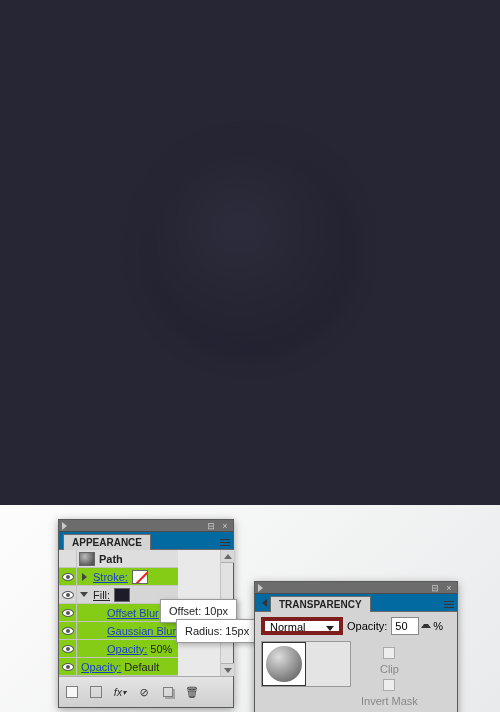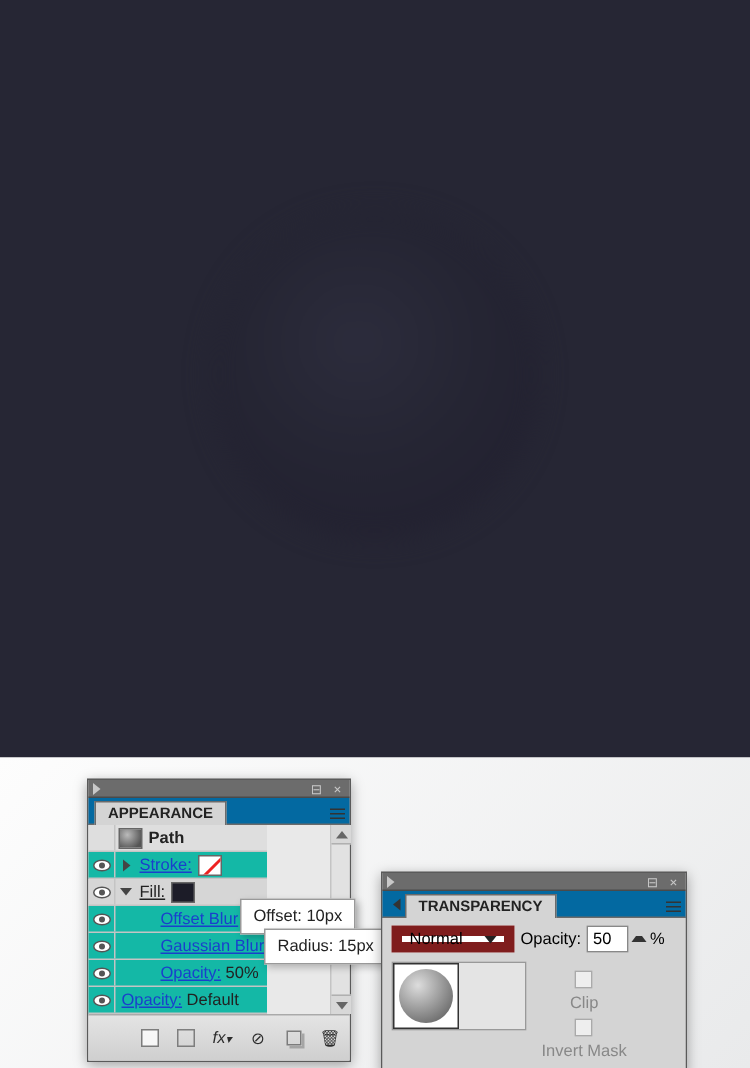--- a/index.html
+++ b/index.html
@@ -20,21 +20,21 @@
   .tr-icon { width: 12px; height: 10px; color: #c8c8c8; font-size: 9px; text-align: center; line-height: 10px; margin-right: 2px; }
   .tabstrip { display: flex; align-items: flex-end; height: 18px; background: #0369a1; border-bottom: 1px solid #6a6a6a; padding-left: 4px; }
   .tab { background: #d4d4d4; border: 1px solid #6a6a6a; border-bottom: none; padding: 2px 8px 2px 8px; font-size: 10px; font-weight: bold; color: #222; margin-right: 2px; position: relative; top: 1px; }
   .tabstrip .flex { flex: 1; }
   .menu-btn { width: 16px; height: 14px; display: flex; flex-direction: column; justify-content: center; gap: 2px; padding: 0 3px; }
   .menu-btn span { height: 1px; background: #333; }
 
   
   .appearance { left: 58px; top: 14px; width: 176px; }
   .app-body { background: #e9e9e9; }
-  .row { display: flex; align-items: center; height: 18px; border-bottom: 1px solid #c4c4c4; background: #14b8a6; }
+  .row { display: flex; align-items: center; height: 18px; border-bottom: 1px solid #c4c4c4; background: #84cc16; }
   .col-eye { width: 18px; display:flex; align-items:center; justify-content:center; border-right: 1px solid #c4c4c4; height: 100%; }
   .eye { width: 12px; height: 8px; border: 1px solid #555; border-radius: 50%; position: relative; background:#fff;}
   .eye::after { content: ""; position: absolute; left: 3px; top: 1px; width: 4px; height: 4px; background: #555; border-radius: 50%; }
   .col-toggle { width: 14px; display:flex; align-items:center; justify-content:center; height:100%; }
   .tri-r { width:0; height:0; border-top:4px solid transparent; border-bottom:4px solid transparent; border-left:5px solid #444; }
   .tri-d { width:0; height:0; border-left:4px solid transparent; border-right:4px solid transparent; border-top:5px solid #444; }
   .swatch { width:16px; height:14px; border:1px solid #666; margin-right:4px; flex-shrink:0; }
   .swatch.none { background:#fff; position:relative; overflow:hidden; }
   .swatch.none::after { content:""; position:absolute; left:-2px; top:6px; width:22px; height:2px; background:#e22; transform:rotate(-45deg); }
   .swatch.sphere-thumb { background: radial-gradient(circle at 35% 30%, #bbb, #555 80%); }
@@ -47,33 +47,33 @@
   .scrollbar { width:13px; background:#e2e2e2; border-left:1px solid #c4c4c4; position:relative; }
   .scrollbar .arrow { position:absolute; left:0; width:13px; height:13px; background:#d8d8d8; display:flex; align-items:center; justify-content:center;}
   .scrollbar .arrow.up { top:0; border-bottom:1px solid #b0b0b0;}
   .scrollbar .arrow.down { bottom:0; border-top:1px solid #b0b0b0;}
   .scrollbar .arrow div { width:0; height:0; border-left:4px solid transparent; border-right:4px solid transparent;}
   .scrollbar .arrow.up div { border-bottom:5px solid #666; }
   .scrollbar .arrow.down div { border-top:5px solid #666; }
 
   .app-content { display:flex;gap:42px; }
   .app-rows { flex:1; }
-  .footer { height:31px; background: linear-gradient(#e4e4e4,#cfcfcf); border-top:1px solid #aaa; display:flex; align-items:center; justify-content:flex-end; gap:6px; padding:0 4px; }
+  .footer { height:31px; background: linear-gradient(#e4e4e4,#cfcfcf); border-top:1px solid #aaa; display:flex; align-items:center; justify-content:flex-start; gap:6px; padding:0 4px; }
   .ft { width:18px; height:14px; display:flex; align-items:center; justify-content:center; opacity:.8; }
 
   
   .tooltip { position:absolute; background:#fff; border:1px solid #999; box-shadow: 2px 2px 5px rgba(0,0,0,.25); padding: 5px 8px; font-size:11px; color:#222; }
   .tooltip.t1 { left: 160px; top: 94px; }
   .tooltip.t2 { left: 176px; top: 114px; }
 
   
   .transp { left: 254px; top: 76px; width: 204px; }
   .tr-body { padding: 5px 6px 8px 6px; background:#d4d4d4; }
   .tr-row1 { display:flex; align-items:center; gap:4px; margin-bottom:6px; }
-  .dropdown { background:#fff; border:7px solid #7f1d1d; height:18px; display:flex; align-items:center; padding:0 2px 0 5px; font-size:11px; width:82px; }
+  .dropdown { background:#fff; border:4px solid #7f1d1d; height:18px; display:flex; align-items:flex-start; padding:0 2px 0 5px; font-size:11px; width:82px; }
   .dropdown .dd-arrow { margin-left:auto; width:14px; text-align:center; }
   .dd-arrow-tri { width:0;height:0;border-left:4px solid transparent;border-right:4px solid transparent;border-top:5px solid #222; display:inline-block;}
   .opfield { display:flex; align-items:center; gap:2px; }
   .numbox { background:#fff; border:1px solid #888; width:28px; height:18px; display:flex;align-items:center; padding:0 3px; font-size:11px;}
   .spin { width:10px; height:18px; display:flex; flex-direction:column; }
   .spin div { flex:1; display:flex; align-items:center; justify-content:center;}
   .spin-tri-u{width:0;height:0;border-left:3px solid transparent;border-right:3px solid transparent;border-bottom:4px solid #333;}
   .tr-row2 { display:flex; gap:10px; align-items:flex-start; }
   .thumbs { display:flex; border:1px solid #999; background:#fff;}
   .thumb { width:44px; height:44px; display:flex; align-items:center; justify-content:center;}

